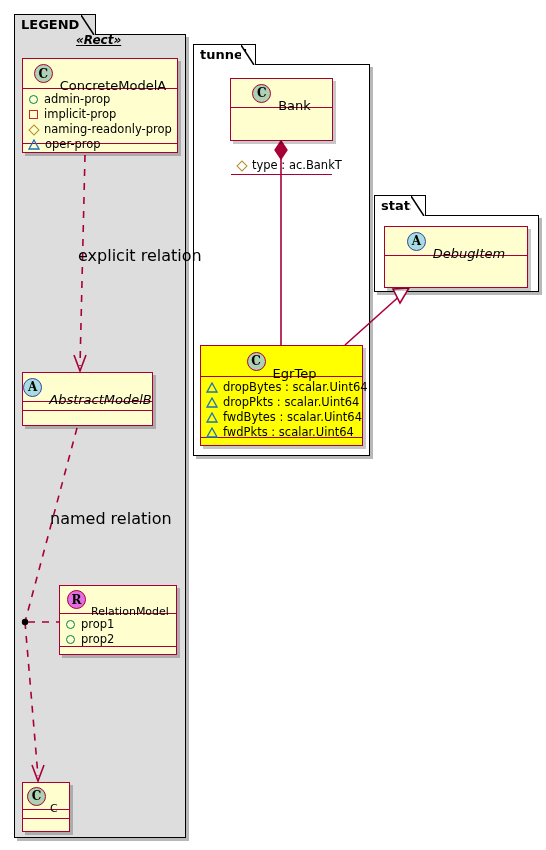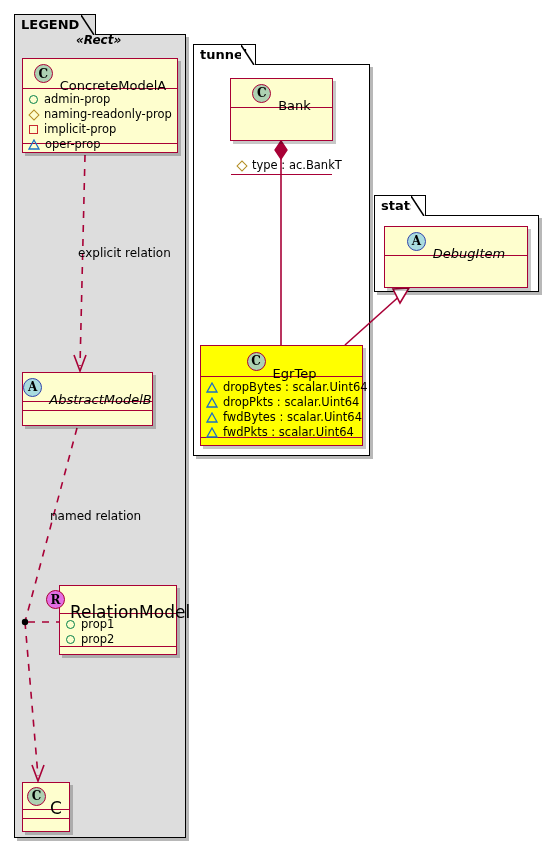--- a/index.html
+++ b/index.html
@@ -76,21 +76,21 @@
     gap: 7px;
     padding: 0 8px;
   }
   .cls-title {
     font-size: 13px;
     color: #000000;
     white-space: nowrap;
     margin-top: 24px;
   }
   .cls-title.italic { font-style: italic; }
-  .cls-title.small { font-size: 17px; }
+  .cls-title.small { font-size: 11px; }
 
   .stereo-circle {
     width: 19px; height: 19px;
     border-radius: 50%;
     box-sizing: border-box;
     display: flex;
     align-items: center;
     justify-content: center;
     font-size: 12px;
     font-weight: bold;
@@ -160,21 +160,21 @@
     position: absolute;
     font-size: 12px;
     font-style: italic;
     font-weight: bold;
     color: #000000;
     white-space: nowrap;
   }
 
   .edge-label {
     position: absolute;
-    font-size: 12px;
+    font-size: 16px;
     color: #000000;
     white-space: nowrap;
     background: transparent;
   }
 </style>
 </head>
 <body>
 
 <div id="canvas">
 
@@ -182,39 +182,39 @@
     <span>LEGEND</span>
     <span class="tab-slant">
       <svg width="14" height="21" viewBox="0 0 14 21" style="display:block;">
         <path d="M0,0 L13,20 L13,21 L0,21 Z" fill="#DDDDDD" stroke="none"></path>
         <path d="M0,0 L13,20" stroke="#000000" stroke-width="1.5" fill="none"></path>
       </svg>
     </span>
   </div>
   <div class="pkg" style="left:14px; top:34px; width:172px; height:804px; background:#DDDDDD; z-index:1;"></div>
 
-  <div class="stereotype-label" style="left:76px; top:33px; z-index:7;">«Rect»</div>
+  <div class="stereotype-label" style="left:76px; top:33px; z-index:7;text-decoration:underline;">«Rect»</div>
 
   <div class="cls" style="left:22px; top:58px; width:156px; height:95px; z-index:7;">
     <div class="cls-header">
       <span class="stereo-circle stereo-C">C</span>
       <span class="cls-title">ConcreteModelA</span>
     </div>
     <div class="cls-body" style="height:55px;">
       <div class="attr">
         <span class="vis circle"></span>
         <span class="attr-label">admin-prop</span>
       </div>
       <div class="attr">
+        <span class="vis square"></span>
+        <span class="attr-label">implicit-prop</span>
+      </div>
+      <div class="attr">
         <span class="vis diamond"></span>
         <span class="attr-label">naming-readonly-prop</span>
-      </div>
-      <div class="attr">
-        <span class="vis square"></span>
-        <span class="attr-label">implicit-prop</span>
       </div>
       <div class="attr">
         <span class="tri-wrap">
           <svg width="12" height="11" viewBox="0 0 12 11" style="display:block;">
             <path d="M6,1 L11,10 L1,10 Z" fill="none" stroke="#1A70C4" stroke-width="1.3"></path>
           </svg>
         </span>
         <span class="attr-label">oper-prop</span>
       </div>
     </div>

